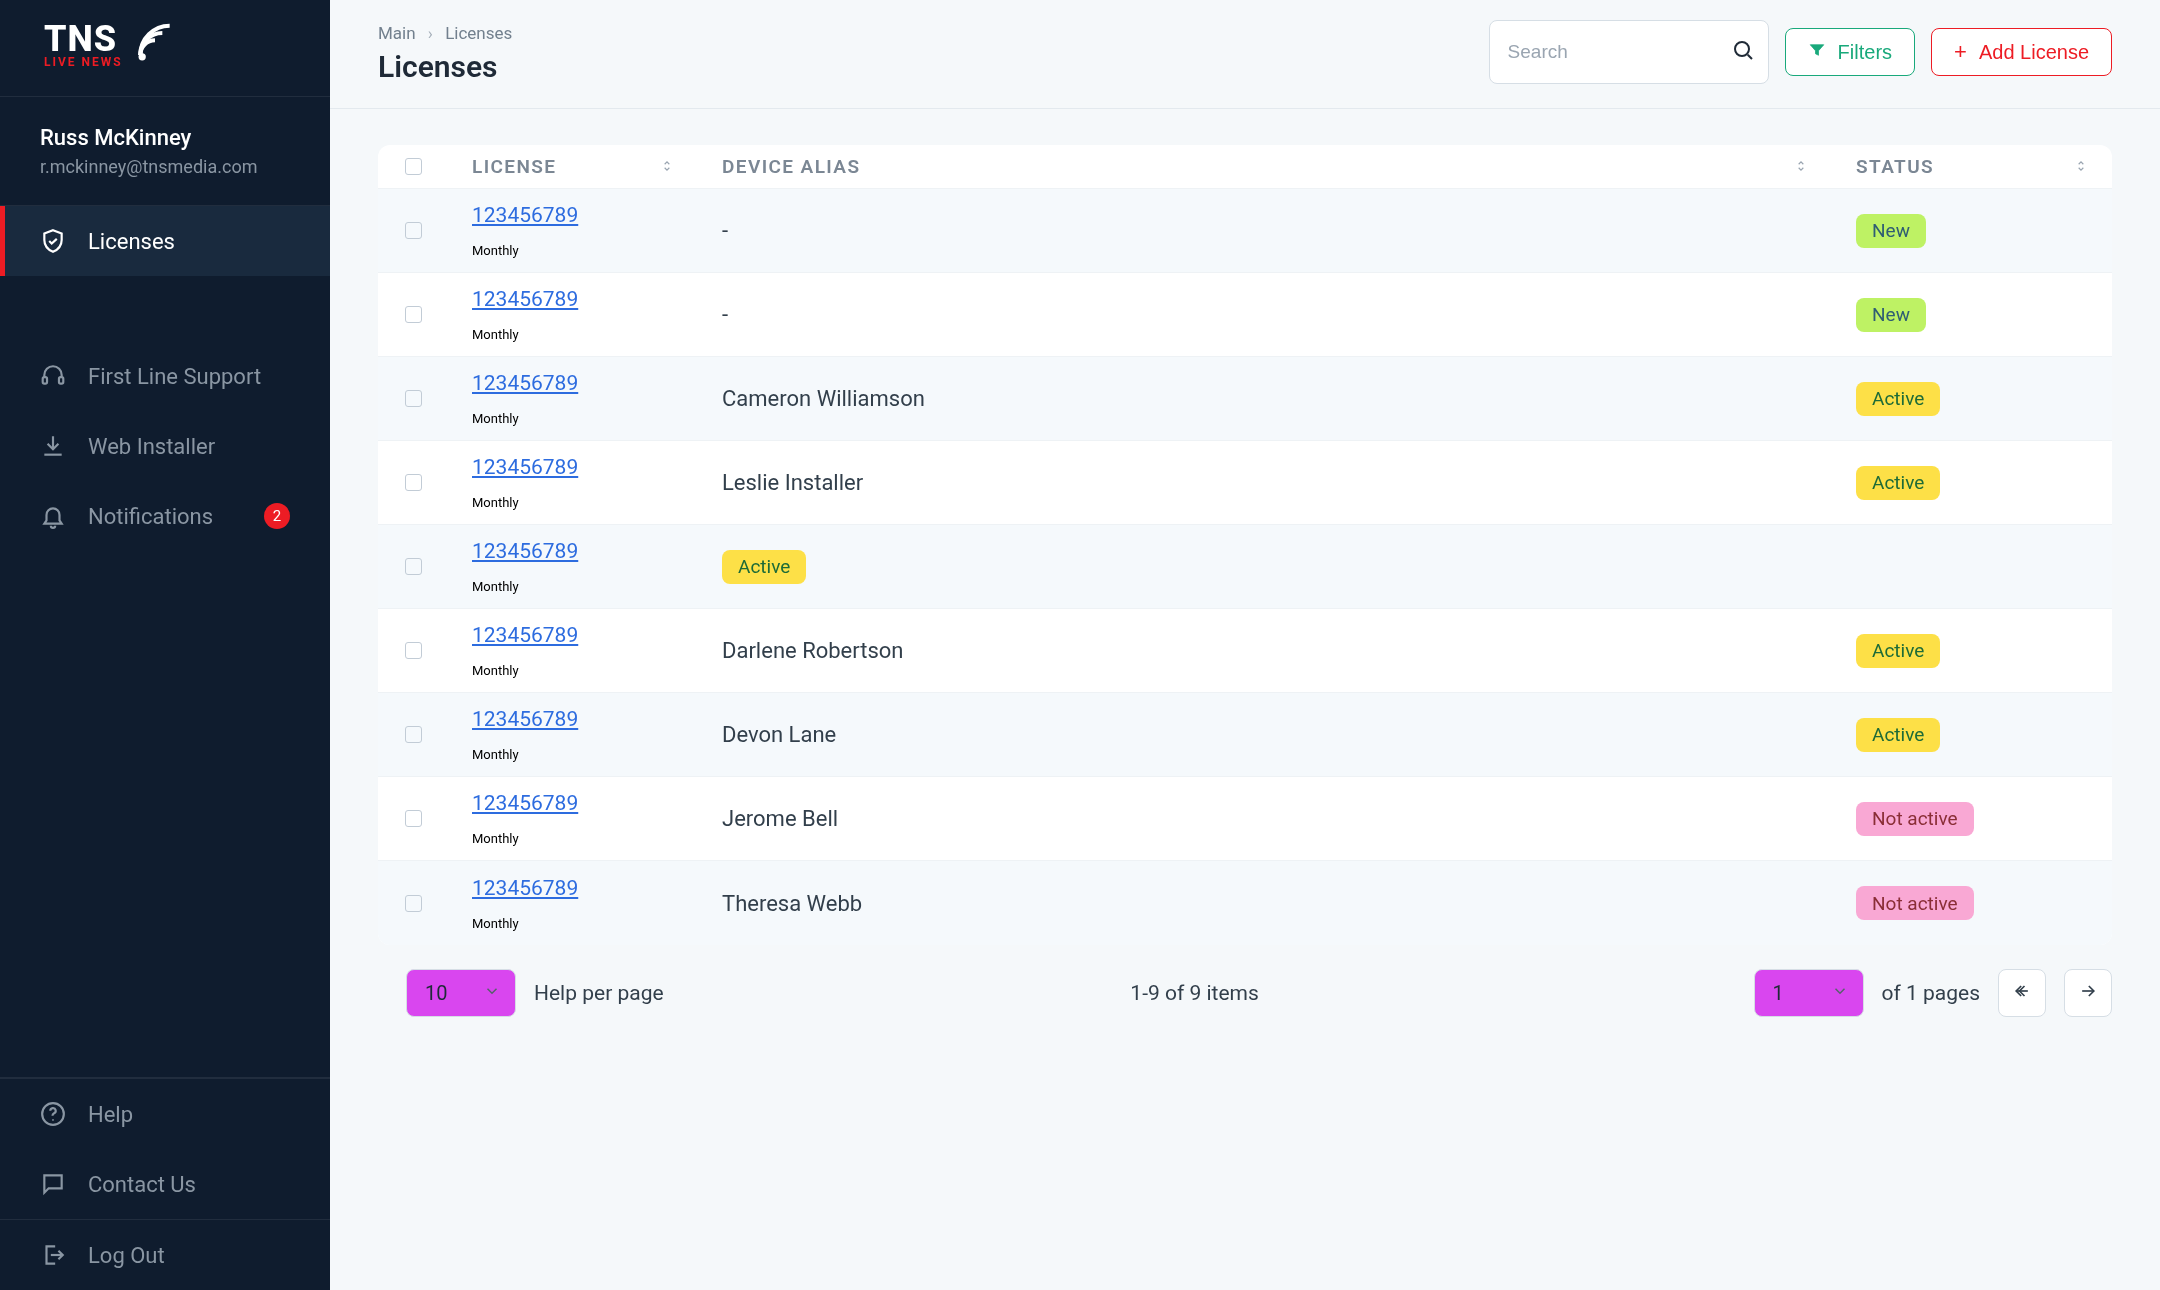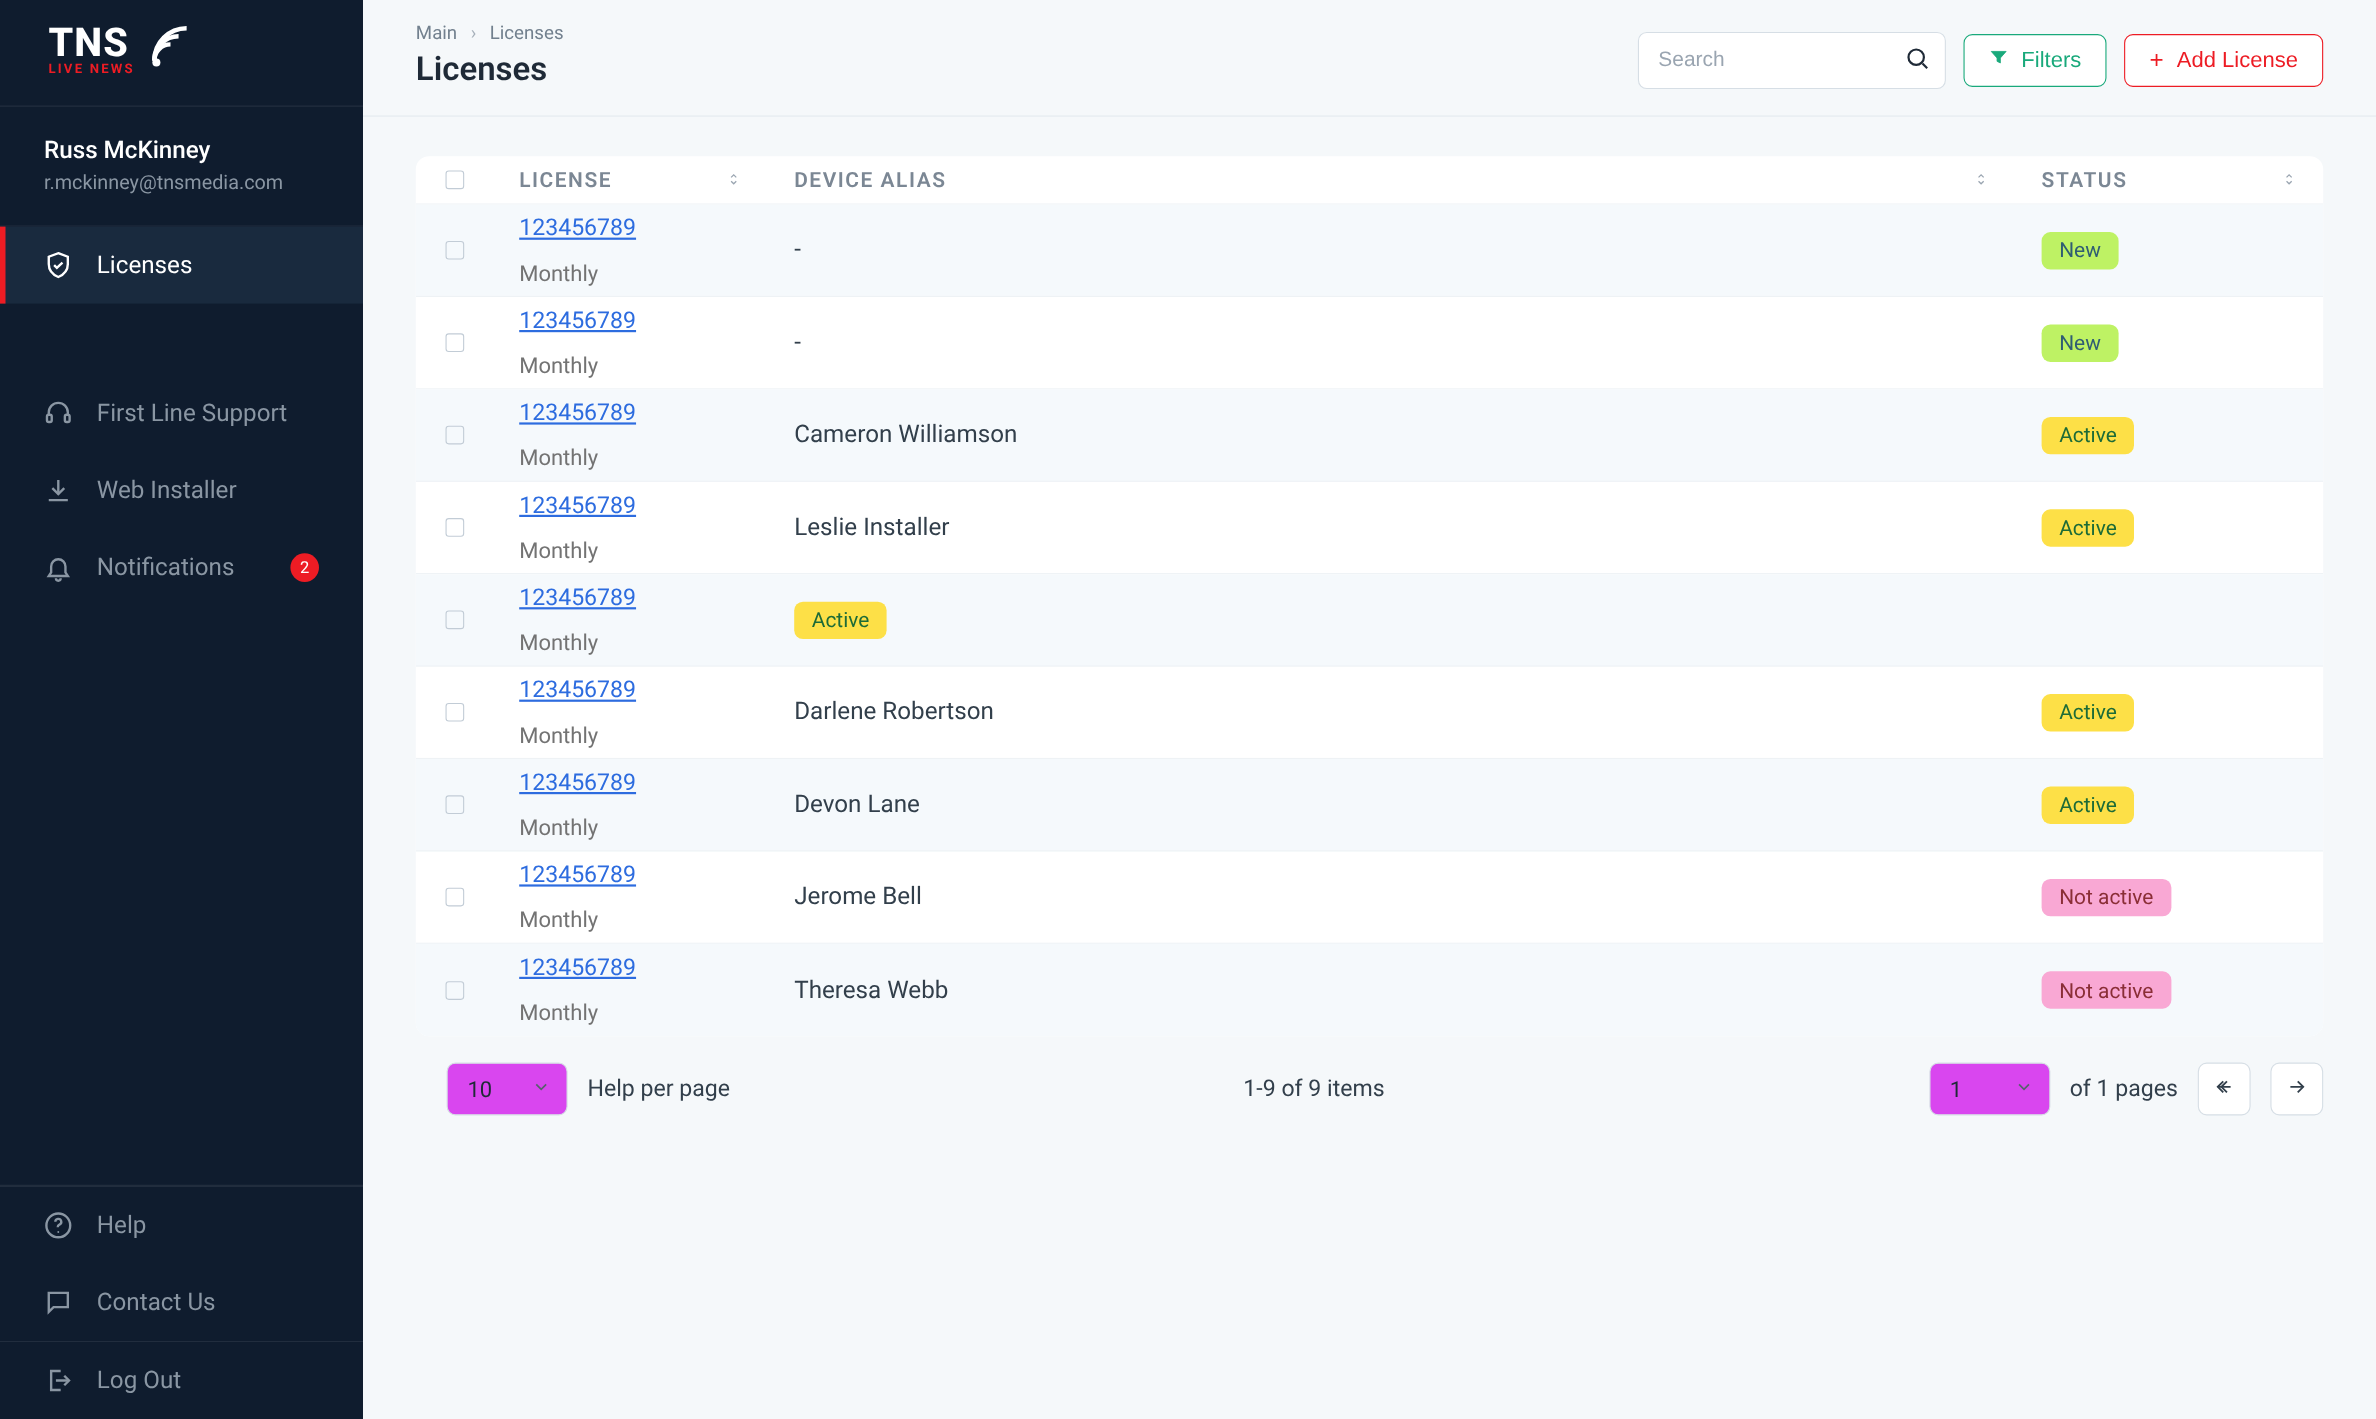--- a/index.html
+++ b/index.html
@@ -29,21 +29,21 @@
 
 
 .main{ flex:1; display:flex; flex-direction:column;}
 .topbar{ padding: 20px 48px 24px 48px; border-bottom:1px solid #E3E9EE; display:flex; align-items:flex-end; justify-content:space-between;}
 .topbar-left{}
 .breadcrumb{ font-size:17px; color:#72808E;}
 .breadcrumb .chev{ margin:0 8px; color:#A5AFB9;}
 .page-title{ font-size:30px; font-weight:600; margin-top:6px; color:#1F2A37;}
 .topbar-actions{ display:flex; align-items:center; gap:16px;}
 .search-wrap{ position:relative; }
-.search-input{ width:280px; height:52px; border:1px solid #D6DEE5; border-radius:8px; background:#fff; padding:0 48px 0 18px; font-size:19px; color:#1F2A37;}
+.search-input{ width:280px; height:64px; border:1px solid #D6DEE5; border-radius:8px; background:#fff; padding:0 48px 0 18px; font-size:19px; color:#1F2A37;}
 .search-input::placeholder{ color:#9AA5B1;}
 .search-icon{ position:absolute; right:14px; top:50%; transform:translateY(-50%); color:#1F2A37;}
 .btn{ height:48px; border-radius:8px; display:inline-flex; align-items:center; gap:12px; padding:0 22px; font-size:20px; font-weight:500; background:#fff; cursor:pointer;}
 .btn-filters{ border:1.5px solid #19A97B; color:#19A97B;}
 .btn-add{ border:1.5px solid #ED1C24; color:#ED1C24;}
 .btn svg{ stroke:currentColor; fill:currentColor;}
 .btn-filters svg{ fill:currentColor;}
 .btn-add .plus{ font-size:22px; line-height:1;}
 
 
@@ -53,21 +53,21 @@
 .row:last-child{ border-bottom:none;}
 .row.header{ height:44px; padding-top:4px; padding-bottom:4px;}
 .row.data{ height:84px;}
 .row.data.alt{ background:#F5F9FC;}
 .cell{ padding: 0 24px;}
 .cell.check{ display:flex; align-items:center; justify-content:center;}
 .cb{ width:17px; height:17px; border:1.5px solid #C2CCD6; border-radius:3px; display:inline-block; cursor:pointer;}
 .col-head{ display:flex; align-items:center; justify-content:space-between; color:#7B8794; font-size:19px; letter-spacing:1.4px; font-weight:600;}
 .sort-icon{ color:#9AA5B1;}
 .license-id{ color:#2D6CDF; font-size:21px; text-decoration:underline; cursor:pointer;}
-.license-sub{ color:#737373; font-size:20px; margin-top:16px;}
+.license-sub{ color:#000000; font-size:13px; margin-top:16px;}
 .device-alias{ font-size:22px; color:#323F4B;}
 .badge{ display:inline-flex; align-items:center; justify-content:center; height:34px; padding:0 16px; border-radius:8px; font-size:19px;}
 .badge-new{ background:#bef264; color:#2F5D73;}
 .badge-active{ background:#fde047; color:#1D6B37;}
 .badge-notactive{ background:#f9a8d4; color:#8A2E36;}
 
 
 .pager{ display:flex; align-items:center; justify-content:space-between; margin-top:24px;}
 .pager-left, .pager-right{ display:flex; align-items:center; gap:18px;}
 .select{ height:48px; border:1px solid #D6DEE5; border-radius:8px; background:#d946ef; padding:0 44px 0 18px; font-size:20px; color:#1F2A37; position:relative; display:inline-flex; align-items:center; cursor:pointer; min-width:110px;margin-left:28px;}

